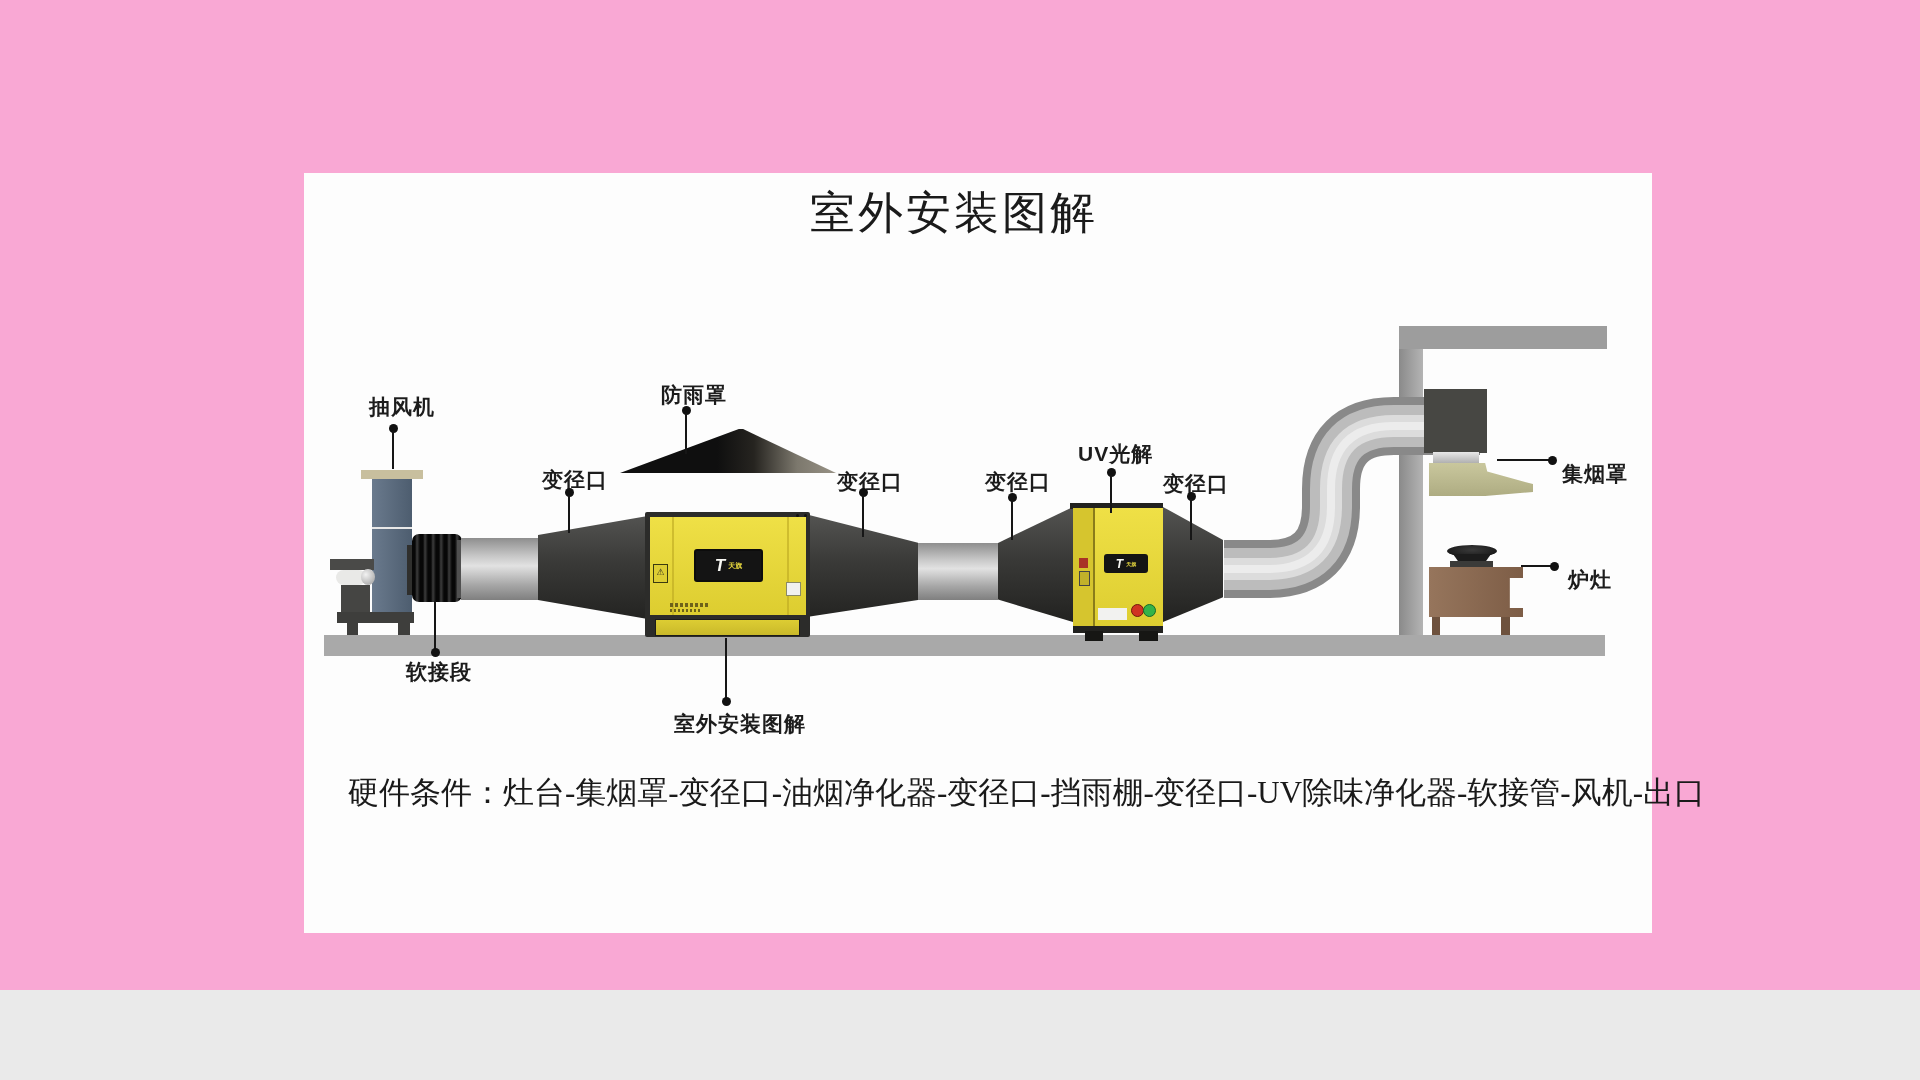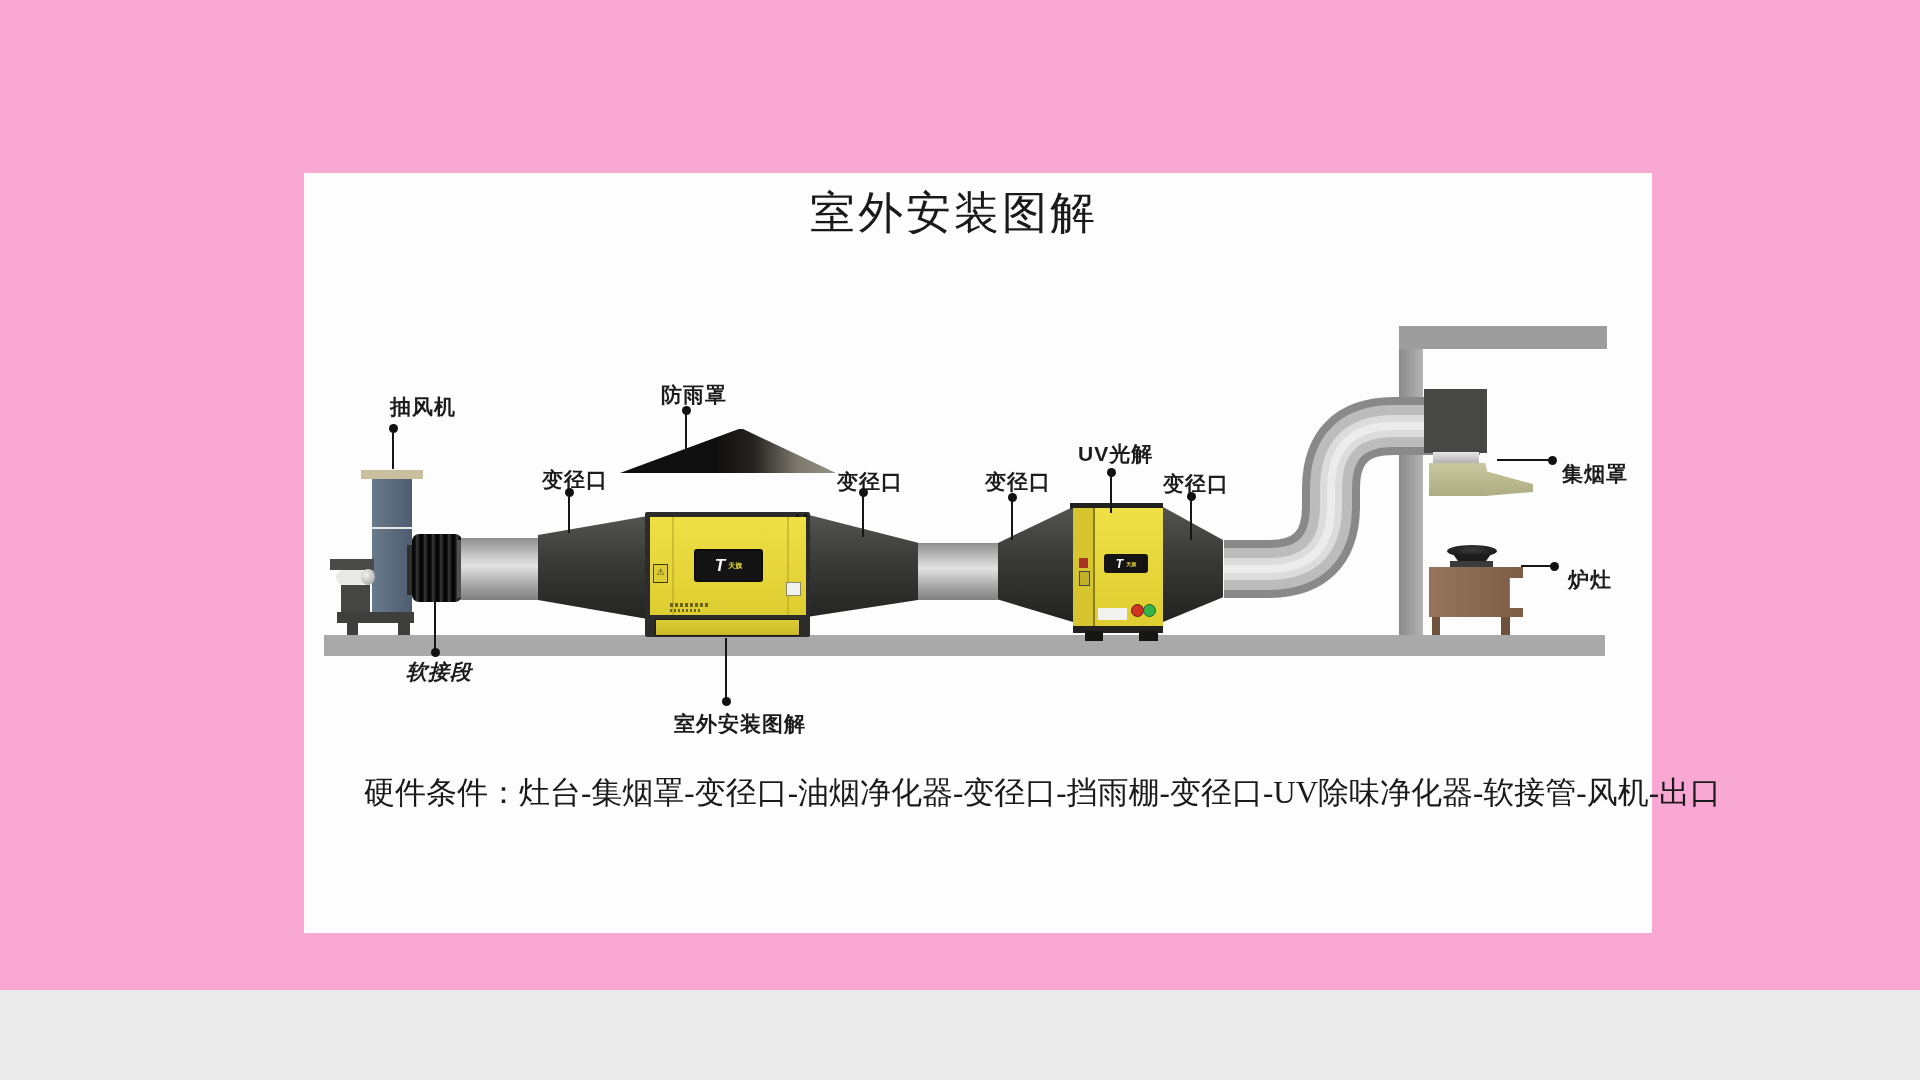--- a/index.html
+++ b/index.html
@@ -109,21 +109,21 @@
   <div class="abs" style="left:1433px;top:452px;width:46px;height:11px;background:linear-gradient(180deg,#e8e8e8,#b0b0b0);"></div>
   <div class="abs" style="left:1429px;top:463px;width:104px;height:33px;clip-path:polygon(0 0,54% 0,56% 26%,100% 64%,100% 88%,54% 100%,0 100%);background:linear-gradient(180deg,#c9c79d,#aeac82);"></div>
 
   <div class="abs" style="left:1447px;top:545px;width:50px;height:12px;border-radius:50%;background:radial-gradient(ellipse at 50% 40%,#3a3a3a,#101010);"></div>
   <div class="abs" style="left:1453px;top:554px;width:38px;height:13px;clip-path:polygon(0 0,100% 0,76% 100%,24% 100%);background:#1c1c1c;"></div>
   <div class="abs" style="left:1450px;top:561px;width:43px;height:7px;background:#3b3b39;"></div>
   <div class="abs" style="left:1429px;top:567px;width:94px;height:50px;clip-path:polygon(0 0,100% 0,100% 22%,86% 22%,86% 82%,100% 82%,100% 100%,0 100%);background:linear-gradient(90deg,#96755c,#7d5d46);"></div>
   <div class="abs" style="left:1432px;top:617px;width:8px;height:18px;background:#6e523e;"></div>
   <div class="abs" style="left:1501px;top:617px;width:9px;height:18px;background:#6e523e;"></div>
 
-  <div class="abs lbl" style="left:390px;top:393px;">抽风机</div>
+  <div class="abs lbl" style="left:369px;top:393px;">抽风机</div>
   <div class="abs dot" style="left:389px;top:424px;"></div>
   <div class="abs vline" style="left:392px;top:431px;height:38px;"></div>
 
   <div class="abs lbl" style="left:542px;top:466px;">变径口</div>
   <div class="abs dot" style="left:565px;top:488px;"></div>
   <div class="abs vline" style="left:568px;top:495px;height:38px;"></div>
 
   <div class="abs lbl" style="left:661px;top:381px;">防雨罩</div>
   <div class="abs dot" style="left:682px;top:406px;"></div>
   <div class="abs vline" style="left:685px;top:413px;height:41px;"></div>
@@ -139,28 +139,28 @@
   <div class="abs lbl" style="left:1078px;top:440px;">UV光解</div>
   <div class="abs dot" style="left:1107px;top:468px;"></div>
   <div class="abs vline" style="left:1110px;top:475px;height:38px;"></div>
 
   <div class="abs lbl" style="left:1163px;top:470px;">变径口</div>
   <div class="abs dot" style="left:1187px;top:492px;"></div>
   <div class="abs vline" style="left:1190px;top:499px;height:41px;"></div>
 
   <div class="abs vline" style="left:434px;top:601px;height:48px;"></div>
   <div class="abs dot" style="left:431px;top:648px;"></div>
-  <div class="abs lbl" style="left:406px;top:658px;font-style:italic;">软接段</div>
+  <div class="abs lbl" style="left:406px;top:658px;">软接段</div>
 
   <div class="abs vline" style="left:725px;top:638px;height:60px;"></div>
   <div class="abs dot" style="left:722px;top:697px;"></div>
   <div class="abs lbl" style="left:674px;top:710px;">室外安装图解</div>
 
   <div class="abs hline" style="left:1497px;top:459px;width:52px;"></div>
   <div class="abs dot" style="left:1548px;top:456px;"></div>
   <div class="abs lbl" style="left:1562px;top:460px;">集烟罩</div>
 
   <div class="abs hline" style="left:1521px;top:565px;width:30px;"></div>
   <div class="abs dot" style="left:1550px;top:562px;"></div>
   <div class="abs lbl" style="left:1568px;top:566px;">炉灶</div>
 
-  <div class="abs caption" style="left:364px;top:772px;">硬件条件：灶台-集烟罩-变径口-油烟净化器-变径口-挡雨棚-变径口-UV除味净化器-软接管-风机-出口</div>
+  <div class="abs caption" style="left:348px;top:772px;">硬件条件：灶台-集烟罩-变径口-油烟净化器-变径口-挡雨棚-变径口-UV除味净化器-软接管-风机-出口</div>
 </div>
 
 </body></html>

